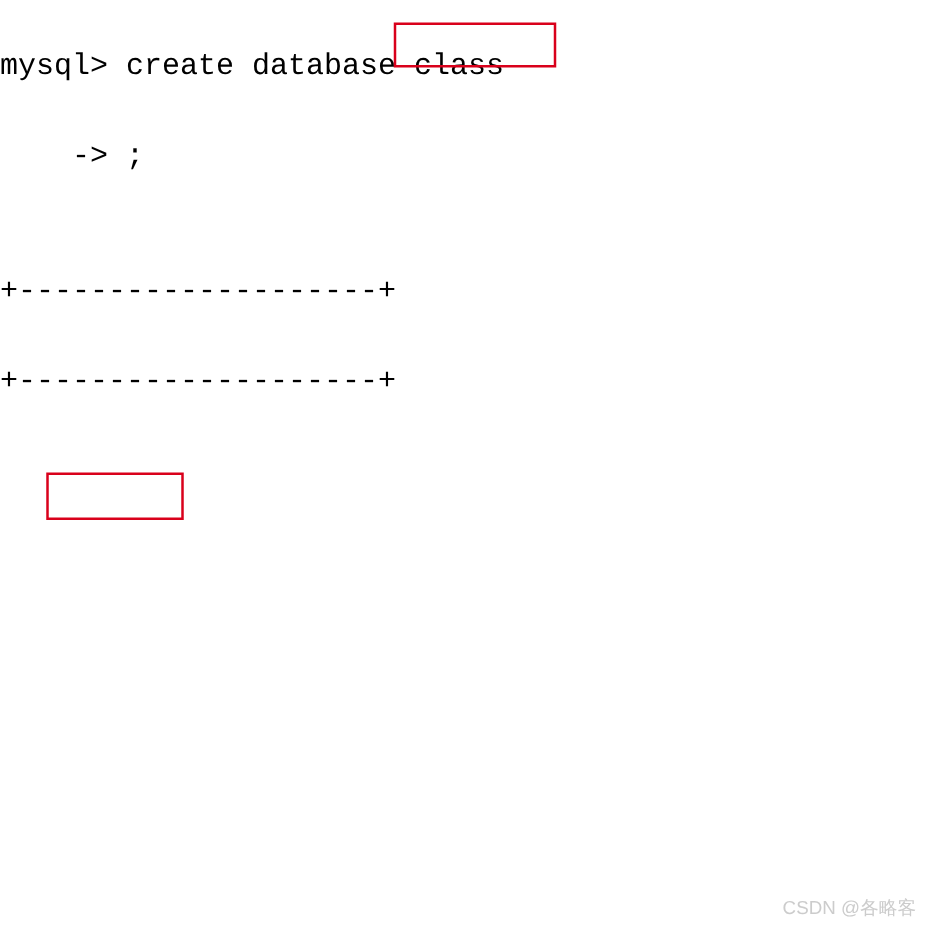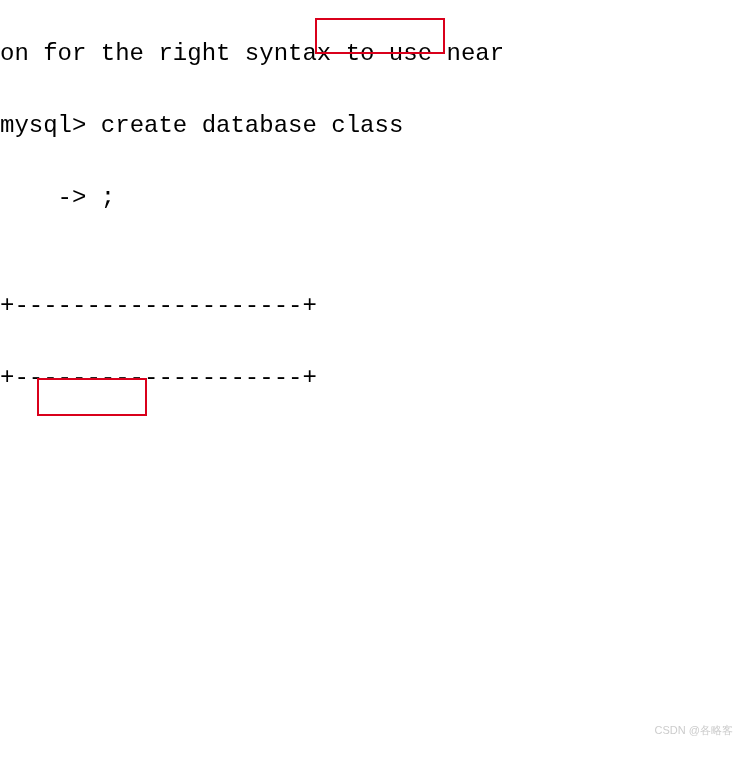--- a/index.html
+++ b/index.html
@@ -41,30 +41,29 @@
       left: 37px;
       top: 378px;
       width: 110px;
       height: 38px;
       pointer-events: none;
     }
     .watermark {
       position: absolute;
       bottom: 20px;
       right: 10px;
-      font-size: 11px;
+      font-size: 15px;
       color: #cccccc;
       font-family: Arial, sans-serif;
     }
   </style>
 </head>
 <body>
 
 <div class="terminal">
-<div class="line">on for the right syntax to use near</div>
 <div class="line"><span>mysql&gt; </span><span>create database </span><span>class</span></div>
 <div class="line"><span>    -&gt; </span><span>;</span></div>
 <div class="line"></div>
 <div class="line">+--------------------+</div>
 <div class="line">+--------------------+</div>
 
 
 
 
 

